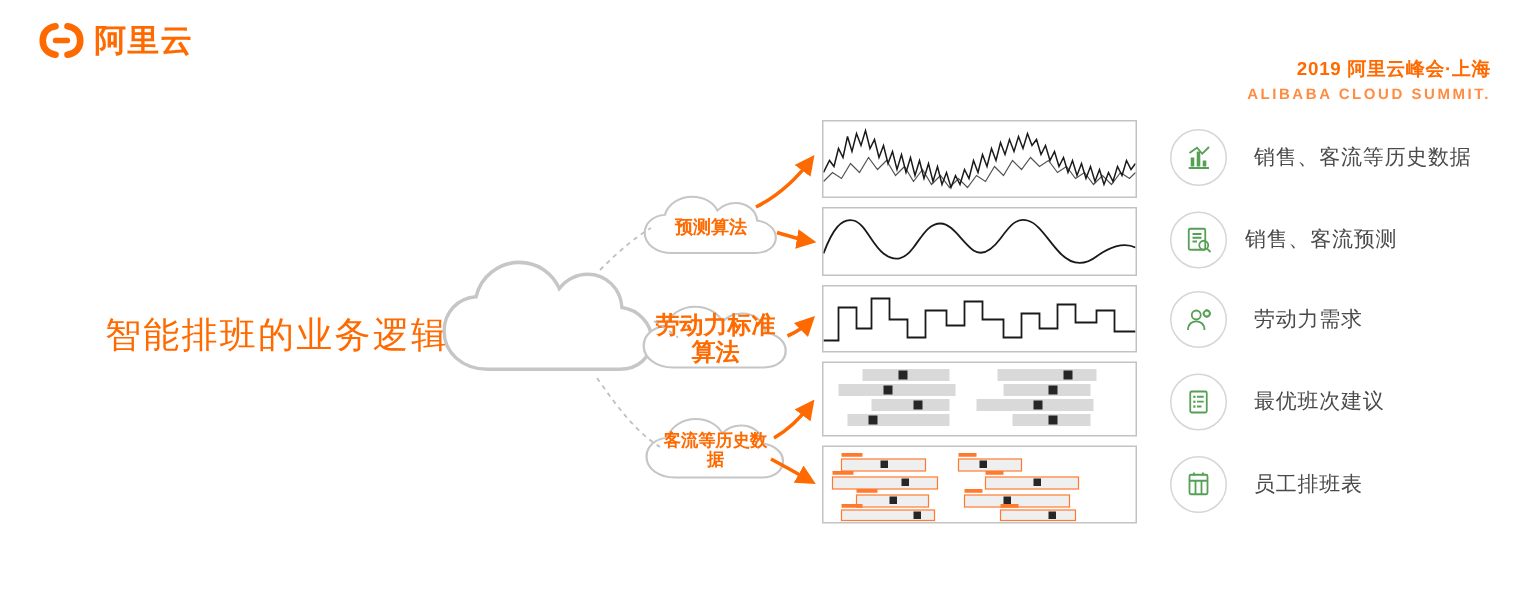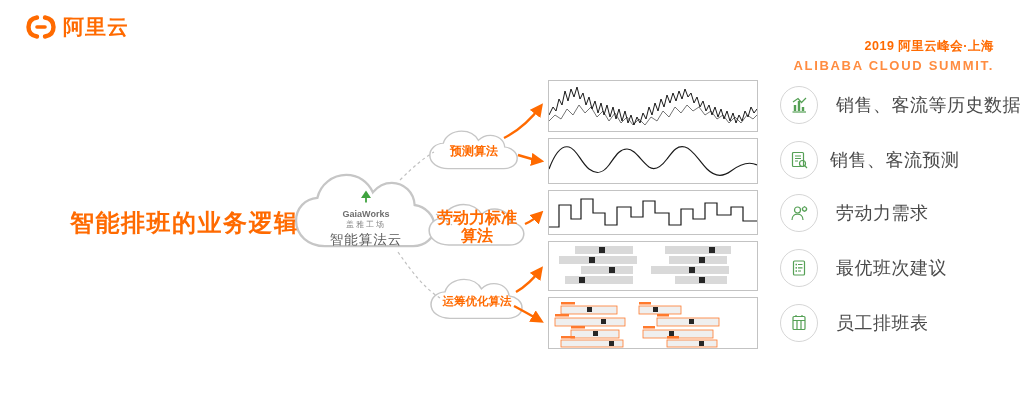--- a/index.html
+++ b/index.html
@@ -8,43 +8,43 @@
     position:relative; width:1024px; height:410px; background:#ffffff;
     font-family:"Liberation Sans","DejaVu Sans",sans-serif; overflow:hidden;
   }
   .abs { position:absolute; }
 
   
   .logo { left:26px; top:13px; display:flex; align-items:center; gap:7px; }
   .logo-text { color:#ff6a00; font-size:21px; font-weight:bold; letter-spacing:1px; }
   .event { right:30px; top:10px; text-align:right;margin-top:28px; }
   .event-title { color:#ff6a00; font-size:12.5px; font-weight:bold; letter-spacing:.5px; }
-  .event-sub { color:#ff8c40; font-size:13px; font-weight:bold; letter-spacing:1.7px; margin-top:3px; }
-
-  
-  .slide-title { left:70px; top:207px; color:#ff6a00; font-size:24px; font-weight:bold; letter-spacing:1.5px; }
+  .event-sub { color:#ff8c40; font-size:10px; font-weight:bold; letter-spacing:1.7px; margin-top:3px; }
+
+  
+  .slide-title { left:70px; top:207px; color:#ff6a00; font-size:24px; font-weight:normal; letter-spacing:1.5px; }
 
   
   .cloudwrap { position:absolute; display:flex; align-items:center; justify-content:center; z-index:2; }
   .cloudwrap > svg.cloudbg { position:absolute; left:0; top:0; width:100%; height:100%; }
   .cloudlabel { position:relative; color:#ff6a00; font-weight:bold; text-align:center; padding:0 12px; line-height:1.1; }
   .center-content { position:relative; text-align:center; line-height:1.2; padding-top:8px; }
   .brand-en { font-size:9px; color:#6e6e6e; font-weight:bold; margin-top:1px; }
   .brand-cn { font-size:8px; color:#8c8c8c; letter-spacing:2px; }
   .center-label { font-size:13.5px; color:#595959; margin-top:3px; letter-spacing:1px; }
 
   
   .panel { position:absolute; left:548px; width:210px; background:#fff; border:1px solid #c3c3c3; z-index:3; }
   .panel > svg { display:block; width:100%; height:100%; }
 
   
   .outrow { position:absolute; left:780px; height:38px; display:flex; align-items:center; gap:18px; }
   .outcircle { width:38px; height:38px; border:1px solid #d6d6d6; border-radius:50%;
                display:flex; align-items:center; justify-content:center; background:#fff; flex:0 0 auto; }
-  .outlabel { color:#4a4a4a; font-size:18px; letter-spacing:.5px; white-space:nowrap; }
+  .outlabel { color:#4a4a4a; font-size:14px; letter-spacing:.5px; white-space:nowrap; }
 
   .overlay { position:absolute; left:0; top:0; width:1024px; height:410px; pointer-events:none; z-index:4; }
   .hiddefs { position:absolute; width:0; height:0; overflow:hidden; }
 </style>
 </head>
 <body>
 
 <svg class="hiddefs" aria-hidden="true">
   <defs>
     <symbol id="cloud" viewBox="0 0 200 120" preserveAspectRatio="none">
@@ -68,50 +68,41 @@
     <div class="event-title">2019 阿里云峰会·上海</div>
     <div class="event-sub">ALIBABA CLOUD SUMMIT.</div>
   </div>
 
   <div class="abs slide-title">智能排班的业务逻辑</div>
 
   <div class="cloudwrap" style="left:290px; top:167px; width:152px; height:95px;">
     <svg class="cloudbg" viewBox="0 0 200 120" preserveAspectRatio="none">
         <use href="#cloud"></use>
       </svg>
-    <div class="center-content">
-      <svg width="14" height="14" viewBox="0 0 14 14">
-        <path d="M7,0.5 L12,8 L2,8 Z" fill="#3fa33f"></path>
-        <rect x="6.1" y="8" width="1.8" height="4.5" fill="#3fa33f"></rect>
-      </svg>
-      <div class="brand-en">GaiaWorks</div>
-      <div class="brand-cn">盖雅工场</div>
-      <div class="center-label">智能算法云</div>
-    </div>
   </div>
 
   <div class="cloudwrap" style="left:426px; top:127px; width:96px; height:50px;">
     <svg class="cloudbg" viewBox="0 0 200 120" preserveAspectRatio="none">
         <use href="#cloud"></use>
       </svg>
     <div class="cloudlabel" style="font-size:12px;">预测算法</div>
   </div>
 
   <div class="cloudwrap" style="left:425px; top:200px; width:104px; height:54px;">
     <svg class="cloudbg" viewBox="0 0 200 120" preserveAspectRatio="none">
         <use href="#cloud"></use>
       </svg>
     <div class="cloudlabel" style="font-size:16px;">劳动力标准算法</div>
   </div>
 
   <div class="cloudwrap" style="left:427px; top:275px; width:100px; height:52px;">
     <svg class="cloudbg" viewBox="0 0 200 120" preserveAspectRatio="none">
         <use href="#cloud"></use>
       </svg>
-    <div class="cloudlabel" style="font-size:11.5px;">运筹优化算法</div>
+    <div class="cloudlabel" style="font-size:11.5px;">客流等历史数据</div>
   </div>
 
   <div class="panel" style="top:80px; height:52px;">
     <svg viewBox="0 0 208 50" preserveAspectRatio="none">
       <polyline fill="none" stroke="#1a1a1a" stroke-width="1" points="0,34 4,26 7,30 10,18 13,24 16,10 19,20 22,8 25,16 28,6 31,18 34,12 37,24 40,16 43,28 46,20 49,32 52,22 55,34 58,24 61,36 64,26 67,38 70,28 73,40 76,30 79,42 82,34 85,44 88,36 91,42 94,32 97,38 100,26 103,34 106,22 109,30 112,18 115,26 118,14 121,22 124,12 127,20 130,10 133,18 136,8 139,16 142,12 145,22 148,16 151,26 154,20 157,30 160,24 163,34 166,26 169,36 172,28 175,38 178,30 181,40 184,32 187,42 190,34 193,40 196,30 199,36 202,26 205,32 208,28"></polyline>
       <polyline fill="none" stroke="#1a1a1a" stroke-width="0.8" opacity="0.75" points="0,40 6,34 12,38 18,28 24,34 30,24 36,32 42,26 48,36 54,30 60,40 66,32 72,42 78,36 84,44 90,38 96,44 102,36 108,40 114,30 120,36 126,26 132,32 138,24 144,30 150,26 156,34 162,30 168,38 174,34 180,42 186,36 192,42 198,34 204,38 208,34"></polyline>
     </svg>
   </div>
 
   <div class="panel" style="top:138px; height:46px;">

